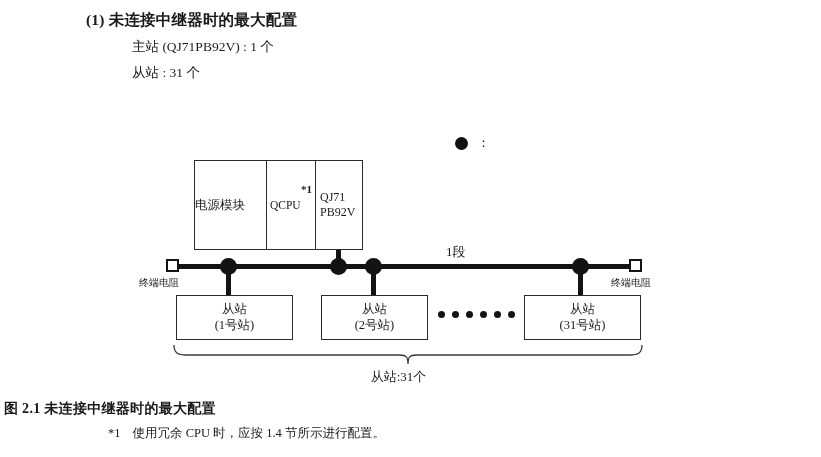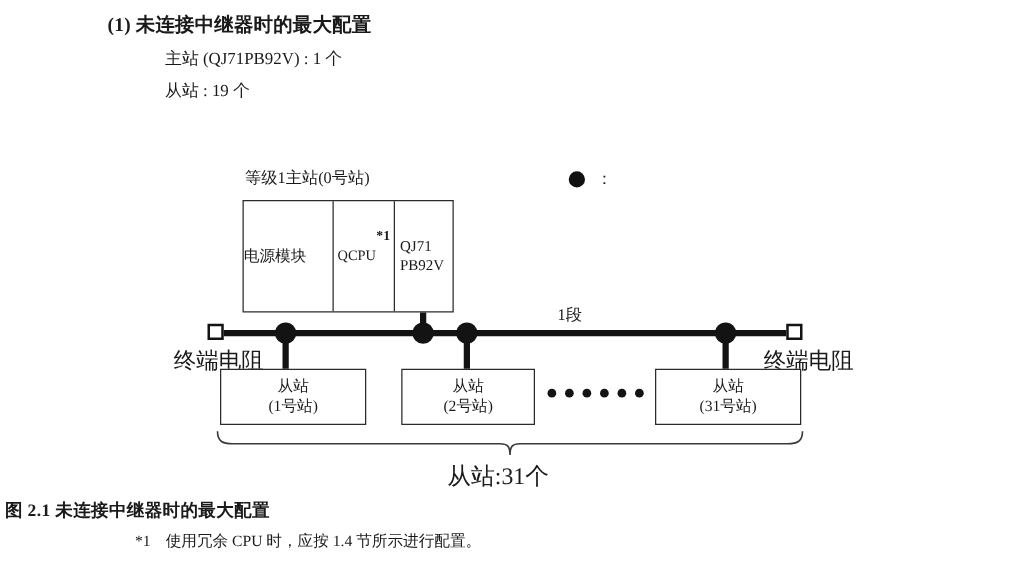--- a/index.html
+++ b/index.html
@@ -128,21 +128,21 @@
     height: 13px;
     background: #ffffff;
     border: 2px solid #131313;
     box-sizing: border-box;
   }
   .term-box.left  { left: 166px; }
   .term-box.right { left: 629px; }
 
   .term-label {
     position: absolute;
-    font-size: 18px;
+    font-size: 10px;
     white-space: nowrap;
   }
   .term-label.left  { left: 139px; top: 276px; }
   .term-label.right { left: 611px; top: 276px; }
 
   .seg-label {
     position: absolute;
     left: 446px;
     top: 243px;
     font-size: 13px;
@@ -209,21 +209,21 @@
     height: 20px;
   }
   .brace svg { display: block; }
 
   .total-label {
     position: absolute;
     left: 0;
     top: 368px;
     width: 821px;
     text-align: center;
-    font-size: 19px;
+    font-size: 13px;
   }
   .total-label span { position: relative; left: -12px; }
 
   
   .caption {
     position: absolute;
     left: 16px;
     top: 400px;
     width: 821px;
     font-size: 14px;
@@ -244,28 +244,27 @@
 </head>
 <body>
 
 <div class="page">
 
   <div class="heading">
     <span class="num">(1)</span><span>未连接中继器时的最大配置</span>
   </div>
 
   <div class="spec-line l1">主站 (QJ71PB92V) : 1 个</div>
-  <div class="spec-line l2">从站 : 19 个</div>
+  <div class="spec-line l2">从站 : 31 个</div>
 
   <div class="legend">
     <span class="legend-dot"></span>
     <span class="legend-colon">：</span>
   </div>
 
-  <div class="rack-title">等级1主站(0号站)</div>
 
   <div class="rack">
     <div class="rack-cell power">
       <span>电源模块</span>
     </div>
     <div class="rack-cell cpu">
       <span class="cpu-label">QCPU</span>
       <span class="note-ref">*1</span>
     </div>
     <div class="rack-cell net">

